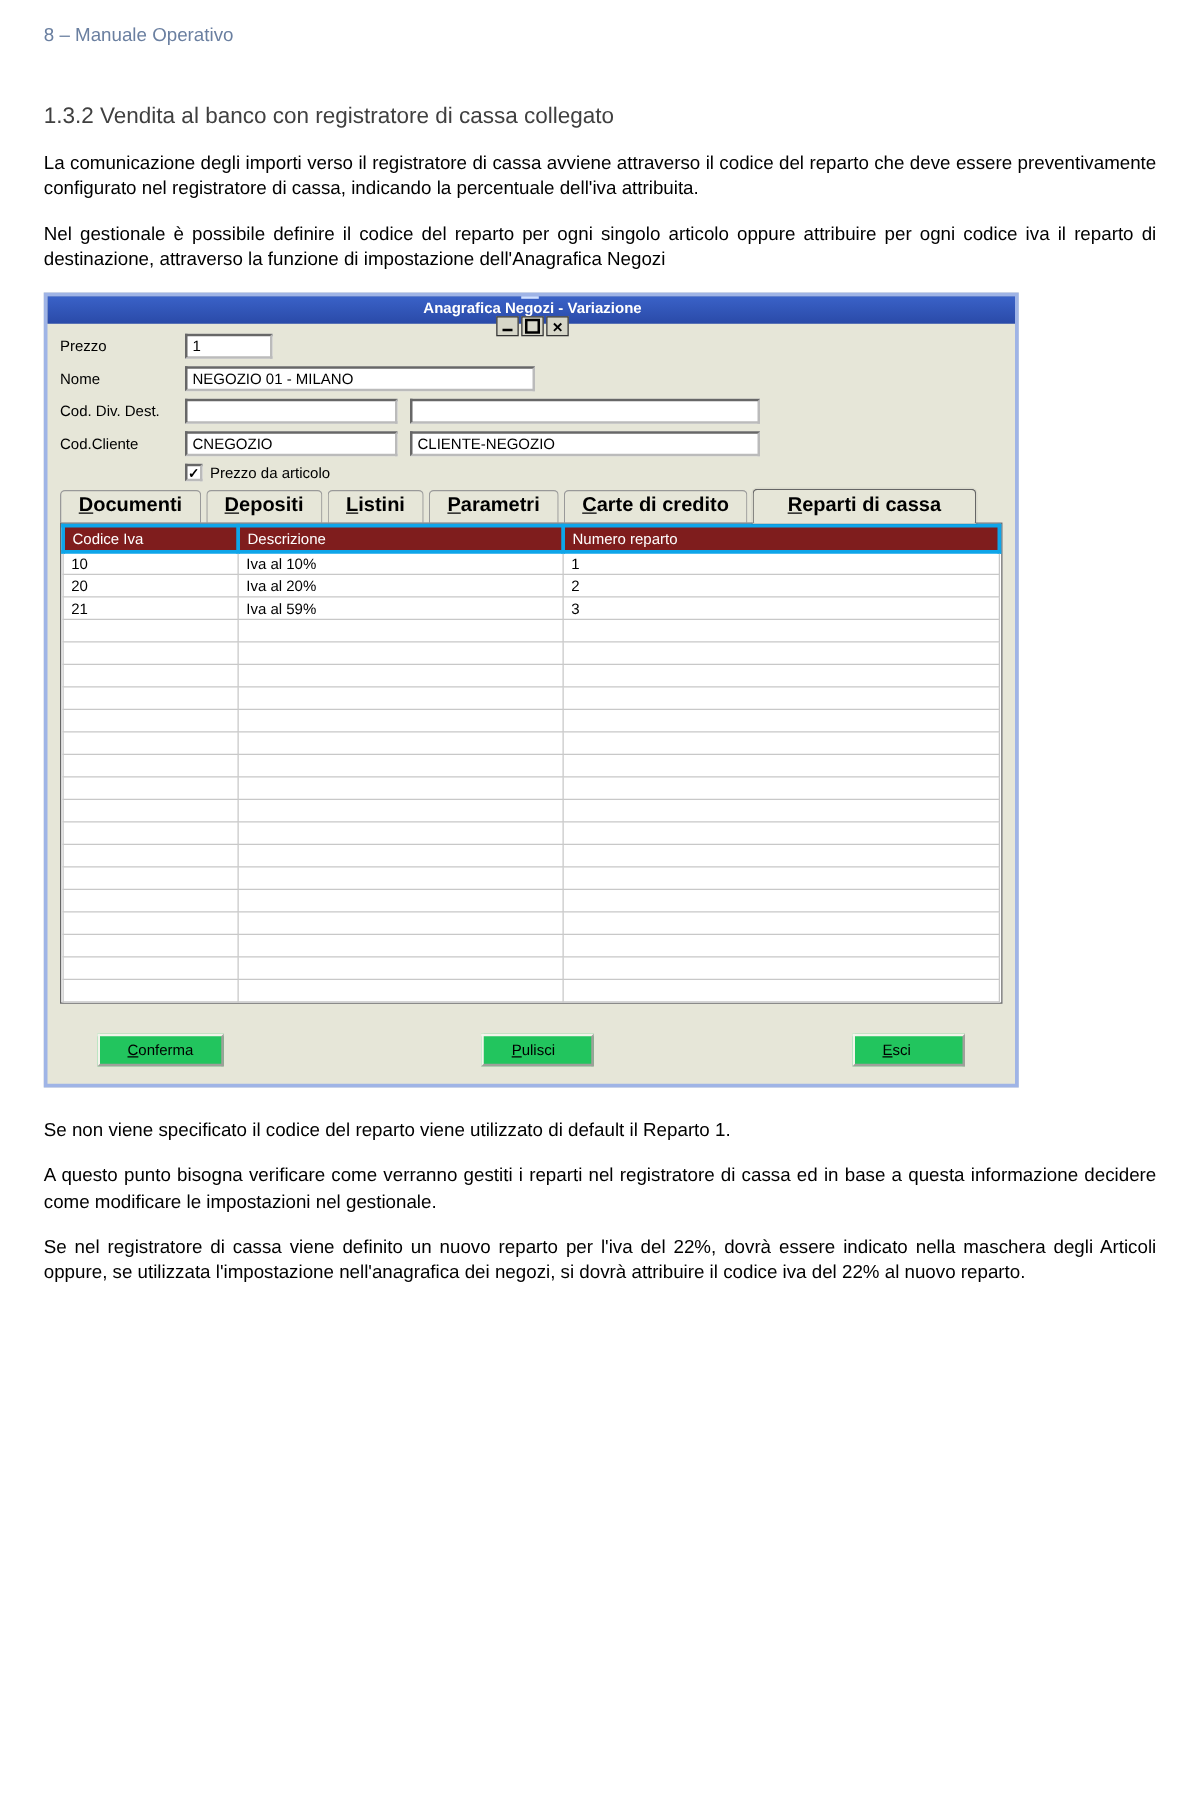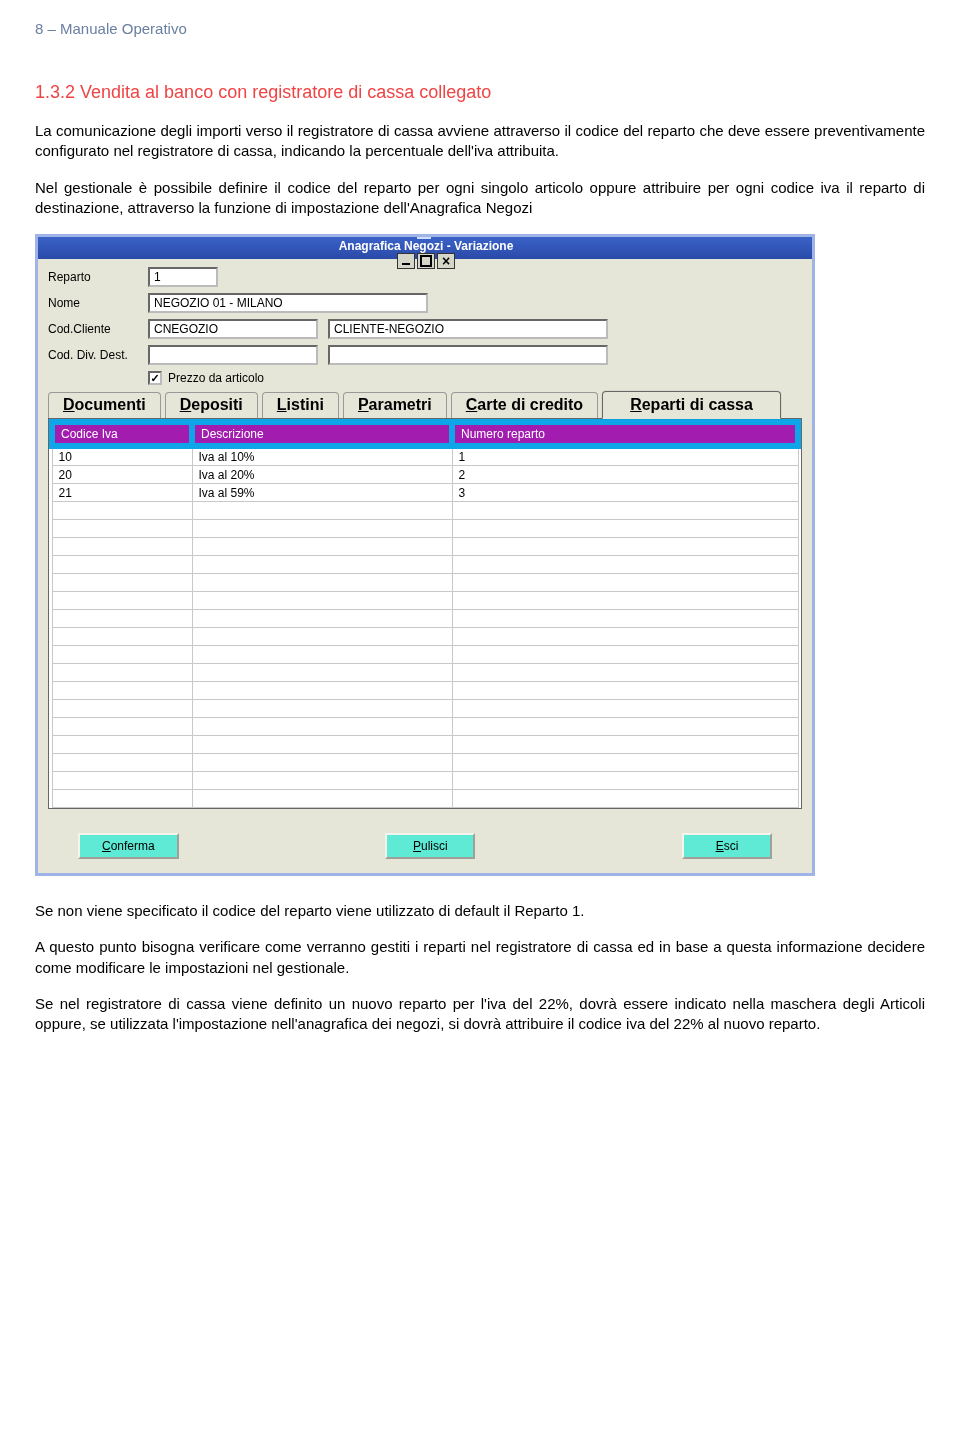--- a/index.html
+++ b/index.html
@@ -12,21 +12,21 @@
   }
   .page-header {
     font-family: Liberation Sans, sans-serif;
     font-size: 15px;
     color: #6a7fa0;
     margin-bottom: 45px;
   }
   .section-title {
     font-family: Arial, sans-serif;
     font-size: 18px;
-    color: #ef4444;
+    color: #404040;
     margin-bottom: 18px;
   }
   .para {
     font-size: 15px;
     line-height: 1.35;
     text-align: justify;
     margin-bottom: 16px;
   }
   .screenshot {
     border: 3px solid #9fb4e6;
@@ -104,46 +104,46 @@
     margin-top: -1px;
     position: relative;
     z-index: 1;
   }
   table.grid {
     width: 100%;
     border-collapse: collapse;
     font-size: 12px;
   }
   table.grid th {
-    background: #a21caf;
+    background: #7f1d1d;
     color: #fff;
     text-align: left;
     font-weight: normal;
     padding: 2px 6px;
-    border: 6px solid #0ea5e9;
+    border: 3px solid #0ea5e9;
     height: 18px;
   }
   table.grid td {
     border: 1px solid #c8c8c8;
     padding: 1px 6px;
     height: 18px;
     background: #fff;
   }
   .button-bar {
     display: flex;
     justify-content: space-between;
     padding: 14px 40px 14px 40px;
   }
   .winbutton {
-    background: #5eead4;
+    background: #22c55e;
     border: 2px outset #f4f4ec;
     padding: 4px 22px;
     font-size: 12px;
     min-width: 90px;
-    text-align: center;
+    text-align: left;
   }
   .winbutton .ul { text-decoration: underline; }
 </style>
 </head>
 <body>
 
 <div class="page-header">8  –  Manuale Operativo</div>
 
 <div class="section-title">1.3.2 Vendita al banco con registratore di cassa collegato</div>
 
@@ -157,38 +157,38 @@
     <span class="spacer"></span>
     <div class="winbtns">
       <div class="winbtn min"></div>
       <div class="winbtn max"></div>
       <div class="winbtn close"></div>
     </div>
   </div>
 
   <div class="form-area">
     <div class="form-row">
-      <span class="form-label">Reparto</span>
+      <span class="form-label">Prezzo</span>
       <div class="sunken" style="width:70px">1</div>
     </div>
     <div class="form-row">
       <span class="form-label">Nome</span>
       <div class="sunken" style="width:280px">NEGOZIO 01 - MILANO</div>
+    </div>
+    <div class="form-row">
+      <span class="form-label">Cod. Div. Dest.</span>
+      <div class="sunken" style="width:170px"></div>
+      <div style="width:10px"></div>
+      <div class="sunken" style="width:280px"></div>
     </div>
     <div class="form-row">
       <span class="form-label">Cod.Cliente</span>
       <div class="sunken" style="width:170px">CNEGOZIO</div>
       <div style="width:10px"></div>
       <div class="sunken" style="width:280px">CLIENTE-NEGOZIO</div>
-    </div>
-    <div class="form-row">
-      <span class="form-label">Cod. Div. Dest.</span>
-      <div class="sunken" style="width:170px"></div>
-      <div style="width:10px"></div>
-      <div class="sunken" style="width:280px"></div>
     </div>
     <div class="checkbox-row">
       <div class="checkbox">✓</div>
       <span>Prezzo da articolo</span>
     </div>
 
     <div class="tabs" id="tabs-container">
         <div class="tab"><span class="ul">D</span>ocumenti</div>
         <div class="tab"><span class="ul">D</span>epositi</div>
         <div class="tab"><span class="ul">L</span>istini</div>

